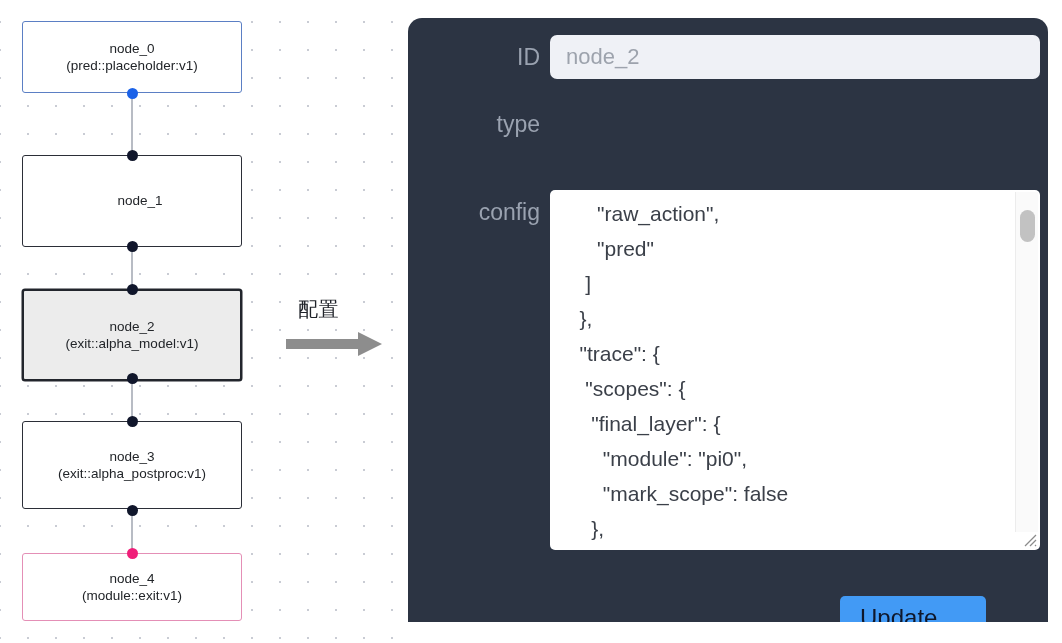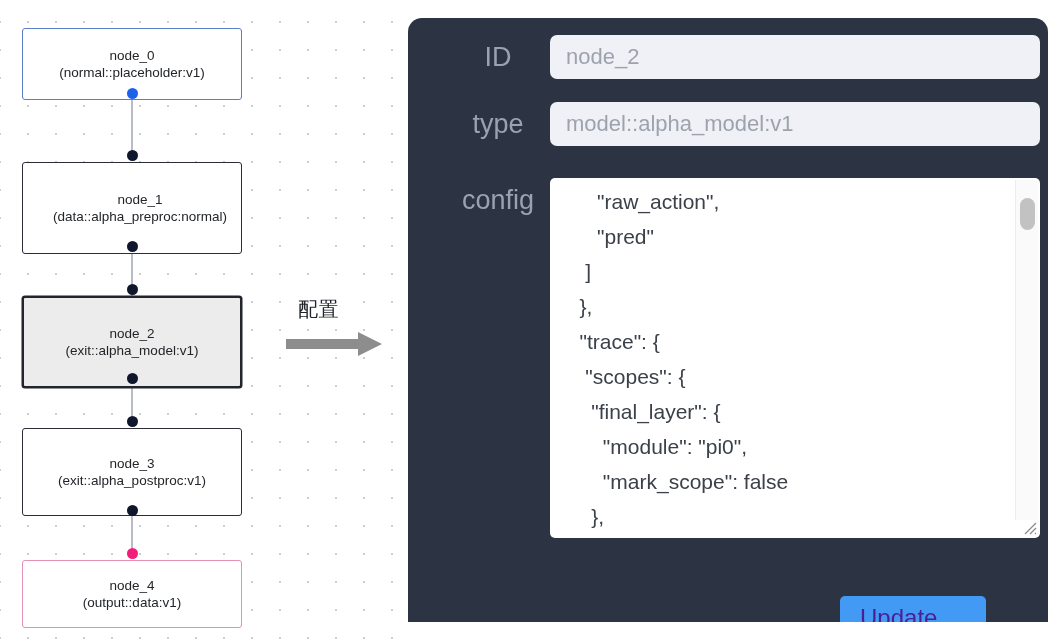--- a/index.html
+++ b/index.html
@@ -47,21 +47,20 @@
     background: #ffffff;
     color: #222529;
     font-size: 13.5px;
     line-height: 17.5px;
     text-align: center;
     display: flex;
     flex-direction: column;
     align-items: center;
     justify-content: center;
     padding: 0 6px;
-    margin-top: 7px;
   }
   .node .nlabel { display: block; }
 
   .node.selected {
     background: #ececec;
     border-color: #22252c;
     border-width: 2px;
     box-shadow: 0 0 0 0.5px #22252c;
   }
   .node.input-node  { border-color: #5b7fc4; border-width: 1.4px; }
@@ -124,27 +123,27 @@
 
   .field-row {
     position: absolute;
     left: 0;
     width: 640px;
     display: flex;
     align-items: flex-start;
   }
   #row-id   { top: 17px; }
   #row-type { top: 84px; }
-  #row-config { top: 160px; }
+  #row-config { top: 172px; }
 
   .field-label {
     width: 132px;
-    text-align: center;
+    text-align: right;
     color: #9aa2b0;
-    font-size: 27px;
+    font-size: 23px;
     line-height: 44px;
     padding-right: 0px;
     box-sizing: border-box;
     user-select: none;
     padding-left: 48px;
   }
 
   .field-input {
     margin-left: 10px;
     width: 490px;
@@ -210,21 +209,21 @@
     height: 16px;
   }
 
   #update-button {
     position: absolute;
     left: 432px;
     top: 578px;
     width: 146px;
     height: 44px;
     background: #429af5;
-    color: #4c1d95;
+    color: #0f172a;
     border: none;
     border-radius: 5px 5px 0 0;
     font-family: "Liberation Sans", sans-serif;
     font-size: 24px;
     text-align: left;
     padding-left: 20px;
     cursor: pointer;
   }
 </style>
 </head>
@@ -233,48 +232,47 @@
 <div id="graph-canvas">
   <div id="node-layer">
 
     <div class="edge" style="top:93px;height:68px;"></div>
     <div class="edge" style="top:245px;height:52px;"></div>
     <div class="edge" style="top:377px;height:44px;"></div>
     <div class="edge" style="top:509px;height:42px;"></div>
 
     <div class="node input-node" style="top:21px;height:72px;">
       <span class="nlabel">node_0</span>
-      <span class="nlabel">(normal::placeholder:v1)</span>
+      <span class="nlabel">(pred::placeholder:v1)</span>
     </div>
     <div class="port port-blue" style="top:88px;"></div>
 
     <div class="node" style="top:155px;height:92px;padding-left:22px;">
       <span class="nlabel">node_1</span>
-      <span class="nlabel">(data::alpha_preproc:normal)</span>
     </div>
     <div class="port" style="top:150px;"></div>
     <div class="port" style="top:241px;"></div>
 
     <div class="node selected" style="top:289px;height:92px;">
       <span class="nlabel">node_2</span>
       <span class="nlabel">(exit::alpha_model:v1)</span>
     </div>
     <div class="port" style="top:284px;"></div>
     <div class="port" style="top:373px;"></div>
 
     <div class="node" style="top:421px;height:88px;">
       <span class="nlabel">node_3</span>
       <span class="nlabel">(exit::alpha_postproc:v1)</span>
     </div>
     <div class="port" style="top:416px;"></div>
     <div class="port" style="top:505px;"></div>
 
     <div class="node output-node" style="top:553px;height:68px;">
       <span class="nlabel">node_4</span>
-      <span class="nlabel">(output::data:v1)</span>
+      <span class="nlabel">(module::exit:v1)</span>
     </div>
     <div class="port port-pink" style="top:548px;"></div>
 
   </div>
 </div>
 
 <div id="annotation">
   <div id="annotation-label">配置</div>
   <svg id="annotation-arrow" width="100" height="28" viewBox="0 0 100 28">
     <polygon points="0,9 72,9 72,2 96,14 72,26 72,19 0,19" fill="#8d8d8d"></polygon>
@@ -283,21 +281,20 @@
 
 <div id="config-panel">
 
   <div class="field-row" id="row-id">
     <div class="field-label">ID</div>
     <input class="field-input" type="text" value="node_2" style="">
   </div>
 
   <div class="field-row" id="row-type">
     <div class="field-label">type</div>
-    <input class="field-input" type="text" value="model::alpha_model:v1" style="">
   </div>
 
   <div class="field-row" id="row-config">
     <div class="field-label">config</div>
     <div id="config-textarea-wrap">
       <textarea id="config-textarea" style="">      "raw_action",
       "pred"
     ]
    },
    "trace": {

